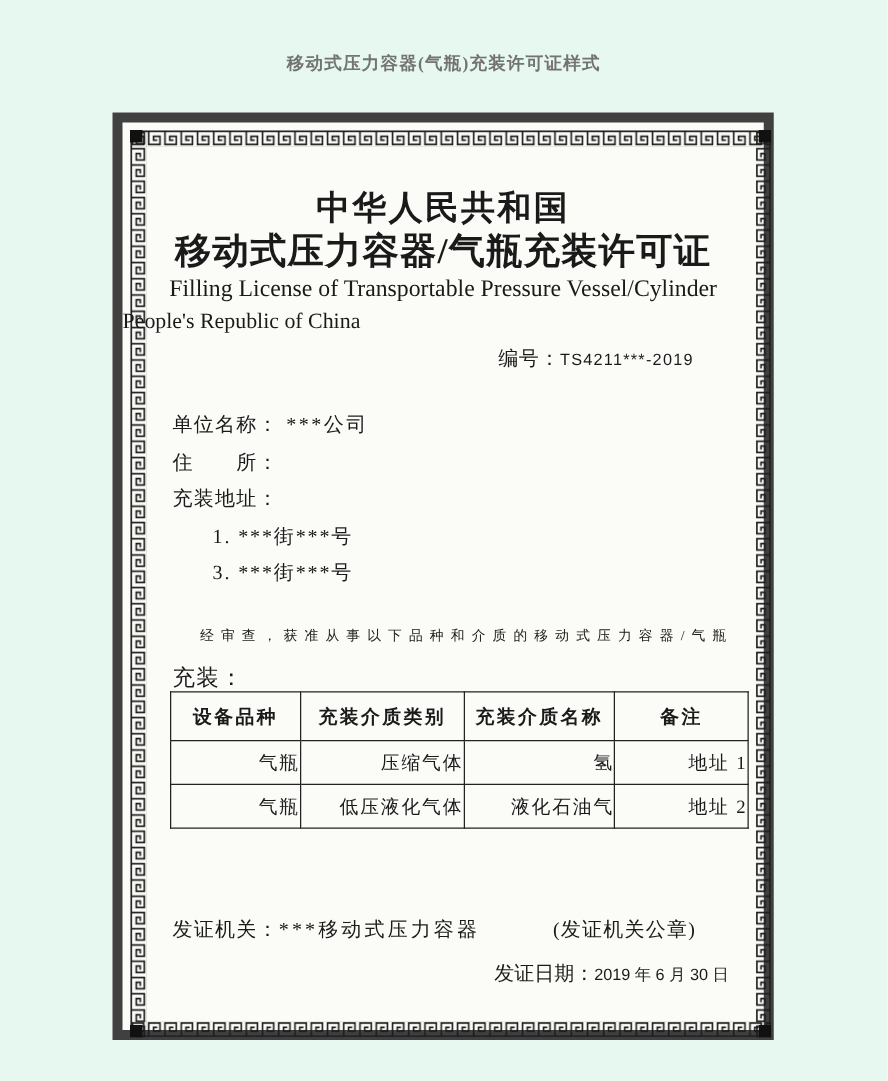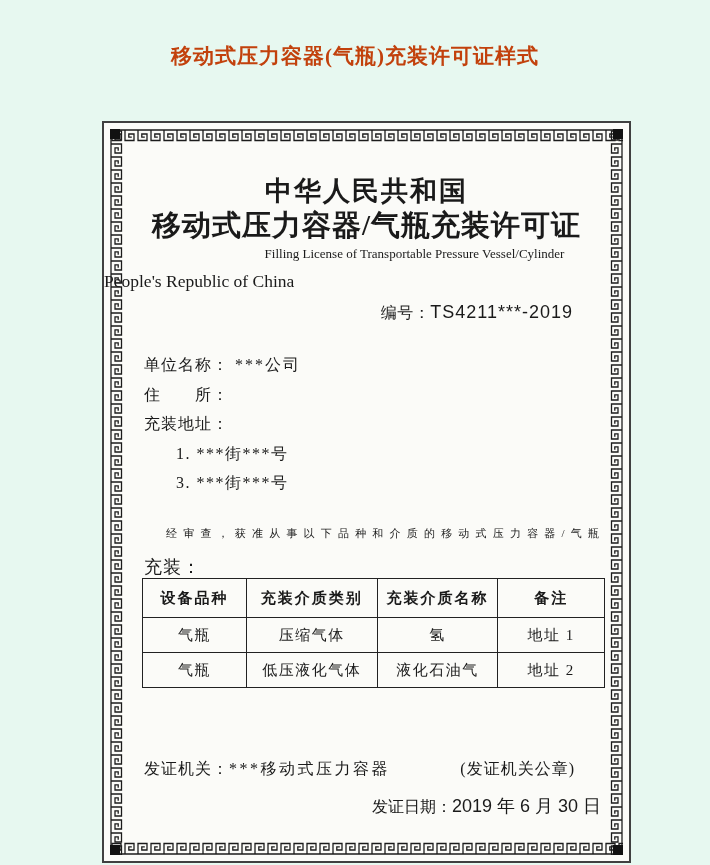--- a/index.html
+++ b/index.html
@@ -7,44 +7,43 @@
     width:710px; height:865px;
     background:#e7f8f0;
     font-family:"Liberation Serif","DejaVu Serif",serif;
     color:#1a1a1a;
     position:relative;
     overflow:hidden;
   }
   .page-title {
     position:absolute; top:42px; left:0; width:710px;
     text-align:center;
-    font-size:21px; font-weight:bold; letter-spacing:1px;
-    color:#c2410c;
+    font-size:14px; font-weight:bold; letter-spacing:1px;
+    color:#737373;
   }
   .cert {
-    position:absolute; left:90px; top:121px;
+    position:absolute; left:90px; top:90px;
     width:529px; height:742px;
     box-sizing:border-box;
     background:#fbfbf8;
-    border:2px solid #404040;
-    margin-left:12px;
+    border:8px solid #404040;
   }
   .meander { position:absolute; left:6px; top:6px; display:block; }
   .content { position:absolute; left:0; top:0; right:0; bottom:0; }
   .t1 {
     position:absolute; top:50px; left:0; width:100%;
     text-align:center; font-size:27px; font-weight:bold; letter-spacing:2px;
   }
   .t2 {
     position:absolute; top:83px; left:0; width:100%;
     text-align:center; font-size:29px; font-weight:bold; letter-spacing:1px;
   }
   .e1 {
     position:absolute; top:123px; left:0; width:100%;
-    text-align:center; font-size:13px;padding-left:48px;
+    text-align:center; font-size:19px;
   }
   .e2 {
     position:absolute; top:148px; left:0; width:100%;
     text-align:left; font-size:17.5px;
   }
   .serial {
     position:absolute; top:179px; right:56px;
     font-size:16px; letter-spacing:0.5px;
   }
   .serial .num { letter-spacing:1px; }
@@ -73,37 +72,37 @@
     border-collapse:collapse;
     font-size:15px;
     table-layout:fixed;
   }
   table.media th, table.media td {
     border:1.5px solid #222;
     text-align:center; vertical-align:middle;
     padding:0;
   }
   table.media th { height:38px; font-weight:600; letter-spacing:2px; }
-  table.media td { height:34px; letter-spacing:1.5px; }
+  table.media td { height:34px; letter-spacing:1.5px;text-align:right; }
   .col-1 { width:22.5%; } .col-2 { width:28.3%; } .col-3 { width:26.1%; } .col-4 { width:23.1%; }
   .footer-line { position:absolute; left:40px; font-size:16px; }
   .fr1 { top:636px; }
   .fr2 { top:671px; }
   .spaced { letter-spacing:2.5px; }
   .seal {
     position:absolute; top:636px; right:54px;
     font-size:16px; letter-spacing:1px;
   }
   .issue {
     position:absolute; top:671px; right:28px;
     font-size:16px;
   }
   .num {
     font-family:"Liberation Sans","DejaVu Sans",sans-serif;
-    font-size:18px;
+    font-size:13px;
   }
 </style>
 </head>
 <body>
 
 <div class="page-title">移动式压力容器(气瓶)充装许可证样式</div>
 
 <div class="cert">
 
   <svg class="meander" width="513" height="726" viewBox="0 0 513 726" aria-hidden="true">

